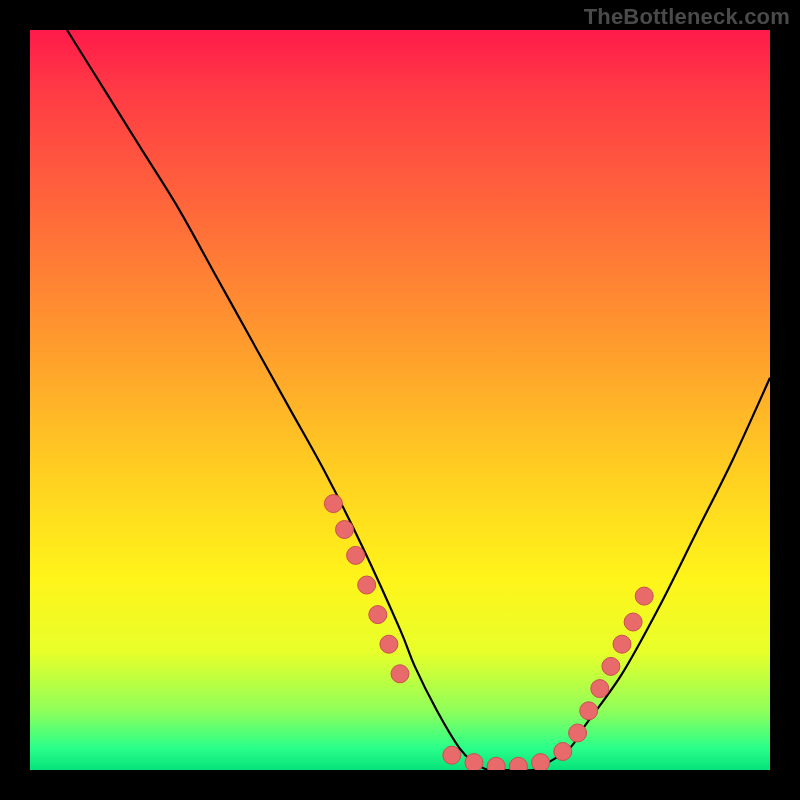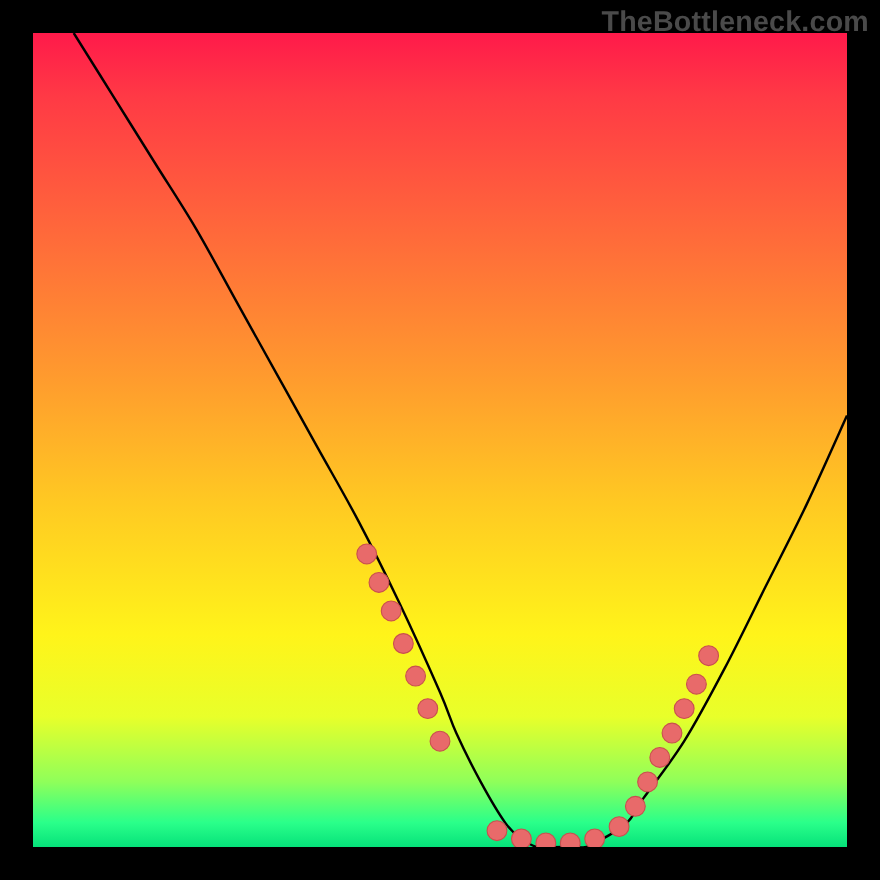--- a/index.html
+++ b/index.html
@@ -37,21 +37,21 @@
       #8fff5a 92%,
       #2aff8a 97%,
       #06e27a 100%
     );
   }
   .watermark {
     position: absolute;
     top: 4px;
     right: 10px;
     color: #4a4a4a;
-    font-size: 26px;
+    font-size: 22px;
     font-weight: 600;
     letter-spacing: 0.2px;
     user-select: none;
   }
   svg.curve {
     position: absolute;
     left: 0;
     top: 0;
     width: 740px;
     height: 740px;

